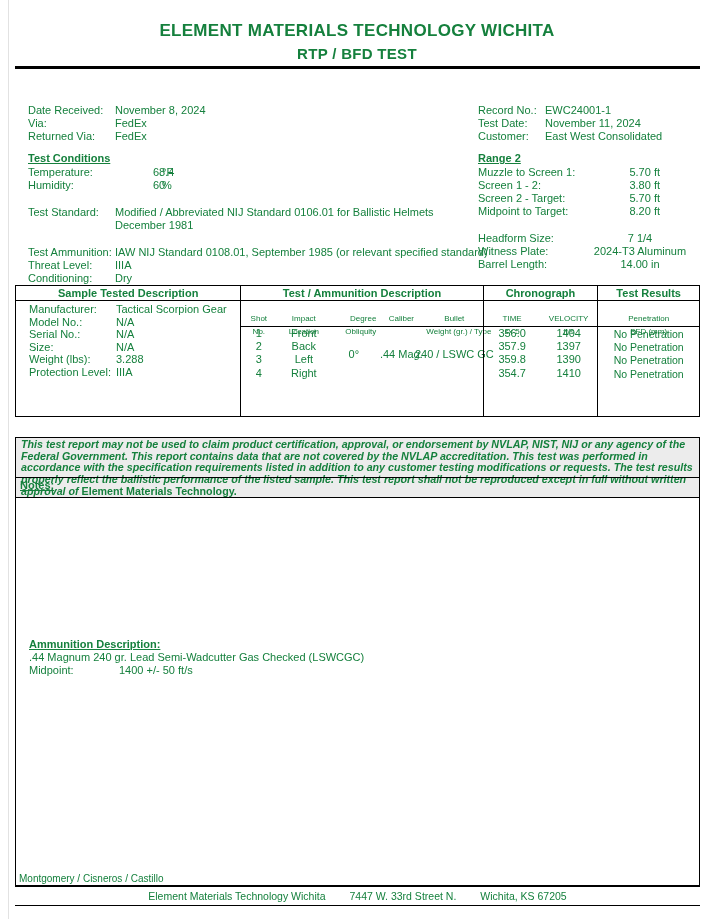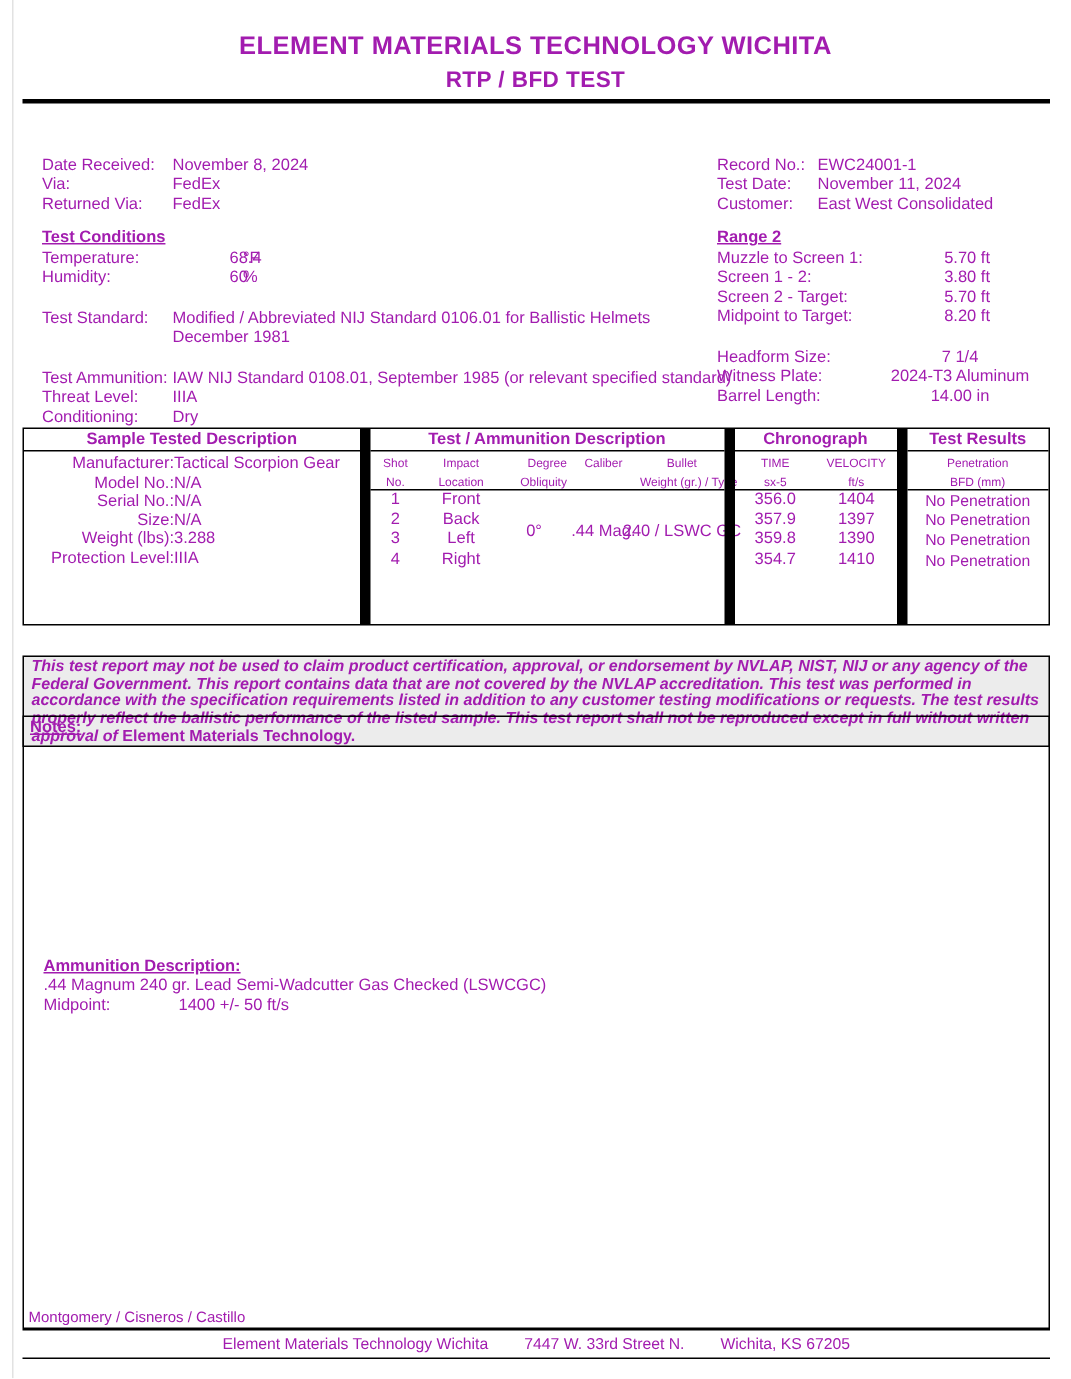--- a/index.html
+++ b/index.html
@@ -1,19 +1,19 @@
 <!DOCTYPE html>
 <html><head>
 <meta charset="utf-8">
 <style>
   * { margin:0; padding:0; box-sizing:border-box; }
   html,body { background:#fff; }
   .page {
     position:relative; width:714px; height:919px; background:#fff;
-    font-family:"Liberation Sans", sans-serif; color:#a21caf; overflow:hidden;
+    font-family:"Liberation Sans", sans-serif; color:#15803d; overflow:hidden;
   }
   .page-edge { position:absolute; left:8px; top:0; bottom:0; width:1px; background:#e2e2e2; }
 
   
   .title    { position:absolute; top:21px; left:0; width:100%; text-align:center; font-weight:bold; font-size:17px; letter-spacing:.3px; }
   .subtitle { position:absolute; top:45px; left:0; width:100%; text-align:center; font-weight:bold; font-size:15px; letter-spacing:.3px; }
   .dblrule  { position:absolute; top:66px; left:15px; width:685px; height:2px; border-top:2px solid #000; border-bottom:1px solid #000; }
 
   .small { font-size:11px; line-height:13px; }
   .kv { display:flex; white-space:nowrap; }
@@ -33,33 +33,33 @@
   .blk-range { position:absolute; left:478px; top:152px; }
   .blk-range .sec-head { margin-bottom:1px; }
   .blk-range .dist .k { flex:0 0 122px; }
   .blk-range .dist .v { flex:0 0 60px; text-align:right; }
   .blk-range .setup .k { flex:0 0 92px; }
   .blk-range .setup .v { flex:0 0 140px; text-align:center; }
 
   
   .ttable { position:absolute; left:15px; top:285px; width:685px; height:132px; border:1px solid #000; display:flex; }
   .tsec { height:100%; }
-  .tsec + .tsec { border-left:7px solid #000000; }
+  .tsec + .tsec { border-left:1px solid #000000; }
   .tsec-sample { width:225px; }
   .tsec-test   { width:243px; }
   .tsec-chrono { width:115px; }
   .tsec-result { width:102px; }
   .tsec-header { height:15px; line-height:15px; text-align:center; font-weight:bold; font-size:11px; border-bottom:1px solid #000; white-space:nowrap; overflow:hidden; }
   .sample-body { padding-top:2px; }
   .sample-body .kv { padding-left:13px; font-size:11px; line-height:12.5px; }
-  .sample-body .k { flex:0 0 87px;text-align:right; }
+  .sample-body .k { flex:0 0 87px; }
 
   .subrow { display:flex; height:26px; border-bottom:1px solid #000; font-size:8px; text-align:center; }
   .subcol { display:flex; flex-direction:column; justify-content:flex-start; white-space:nowrap; }
-  .subcol .l1 { margin-top:3px; }
+  .subcol .l1 { margin-top:13px; }
   .subcol .l2 { margin-top:4px; }
 
   .test-cols   { display:flex; height:53px; font-size:11px; }
   .c-shot   { width:35px; }  .c-loc { width:55px; }
   .c-obl    { width:45px;align-items:flex-end; }  .c-cal { width:50px; }  .c-bul { width:56px; }
   .stack  { display:flex; flex-direction:column; text-align:center; }
   .stack div { line-height:13.2px; }
   .merged { display:flex; align-items:center; justify-content:center; text-align:center; white-space:nowrap; }
 
   .ch-cols { display:flex; height:53px; font-size:11px; }

